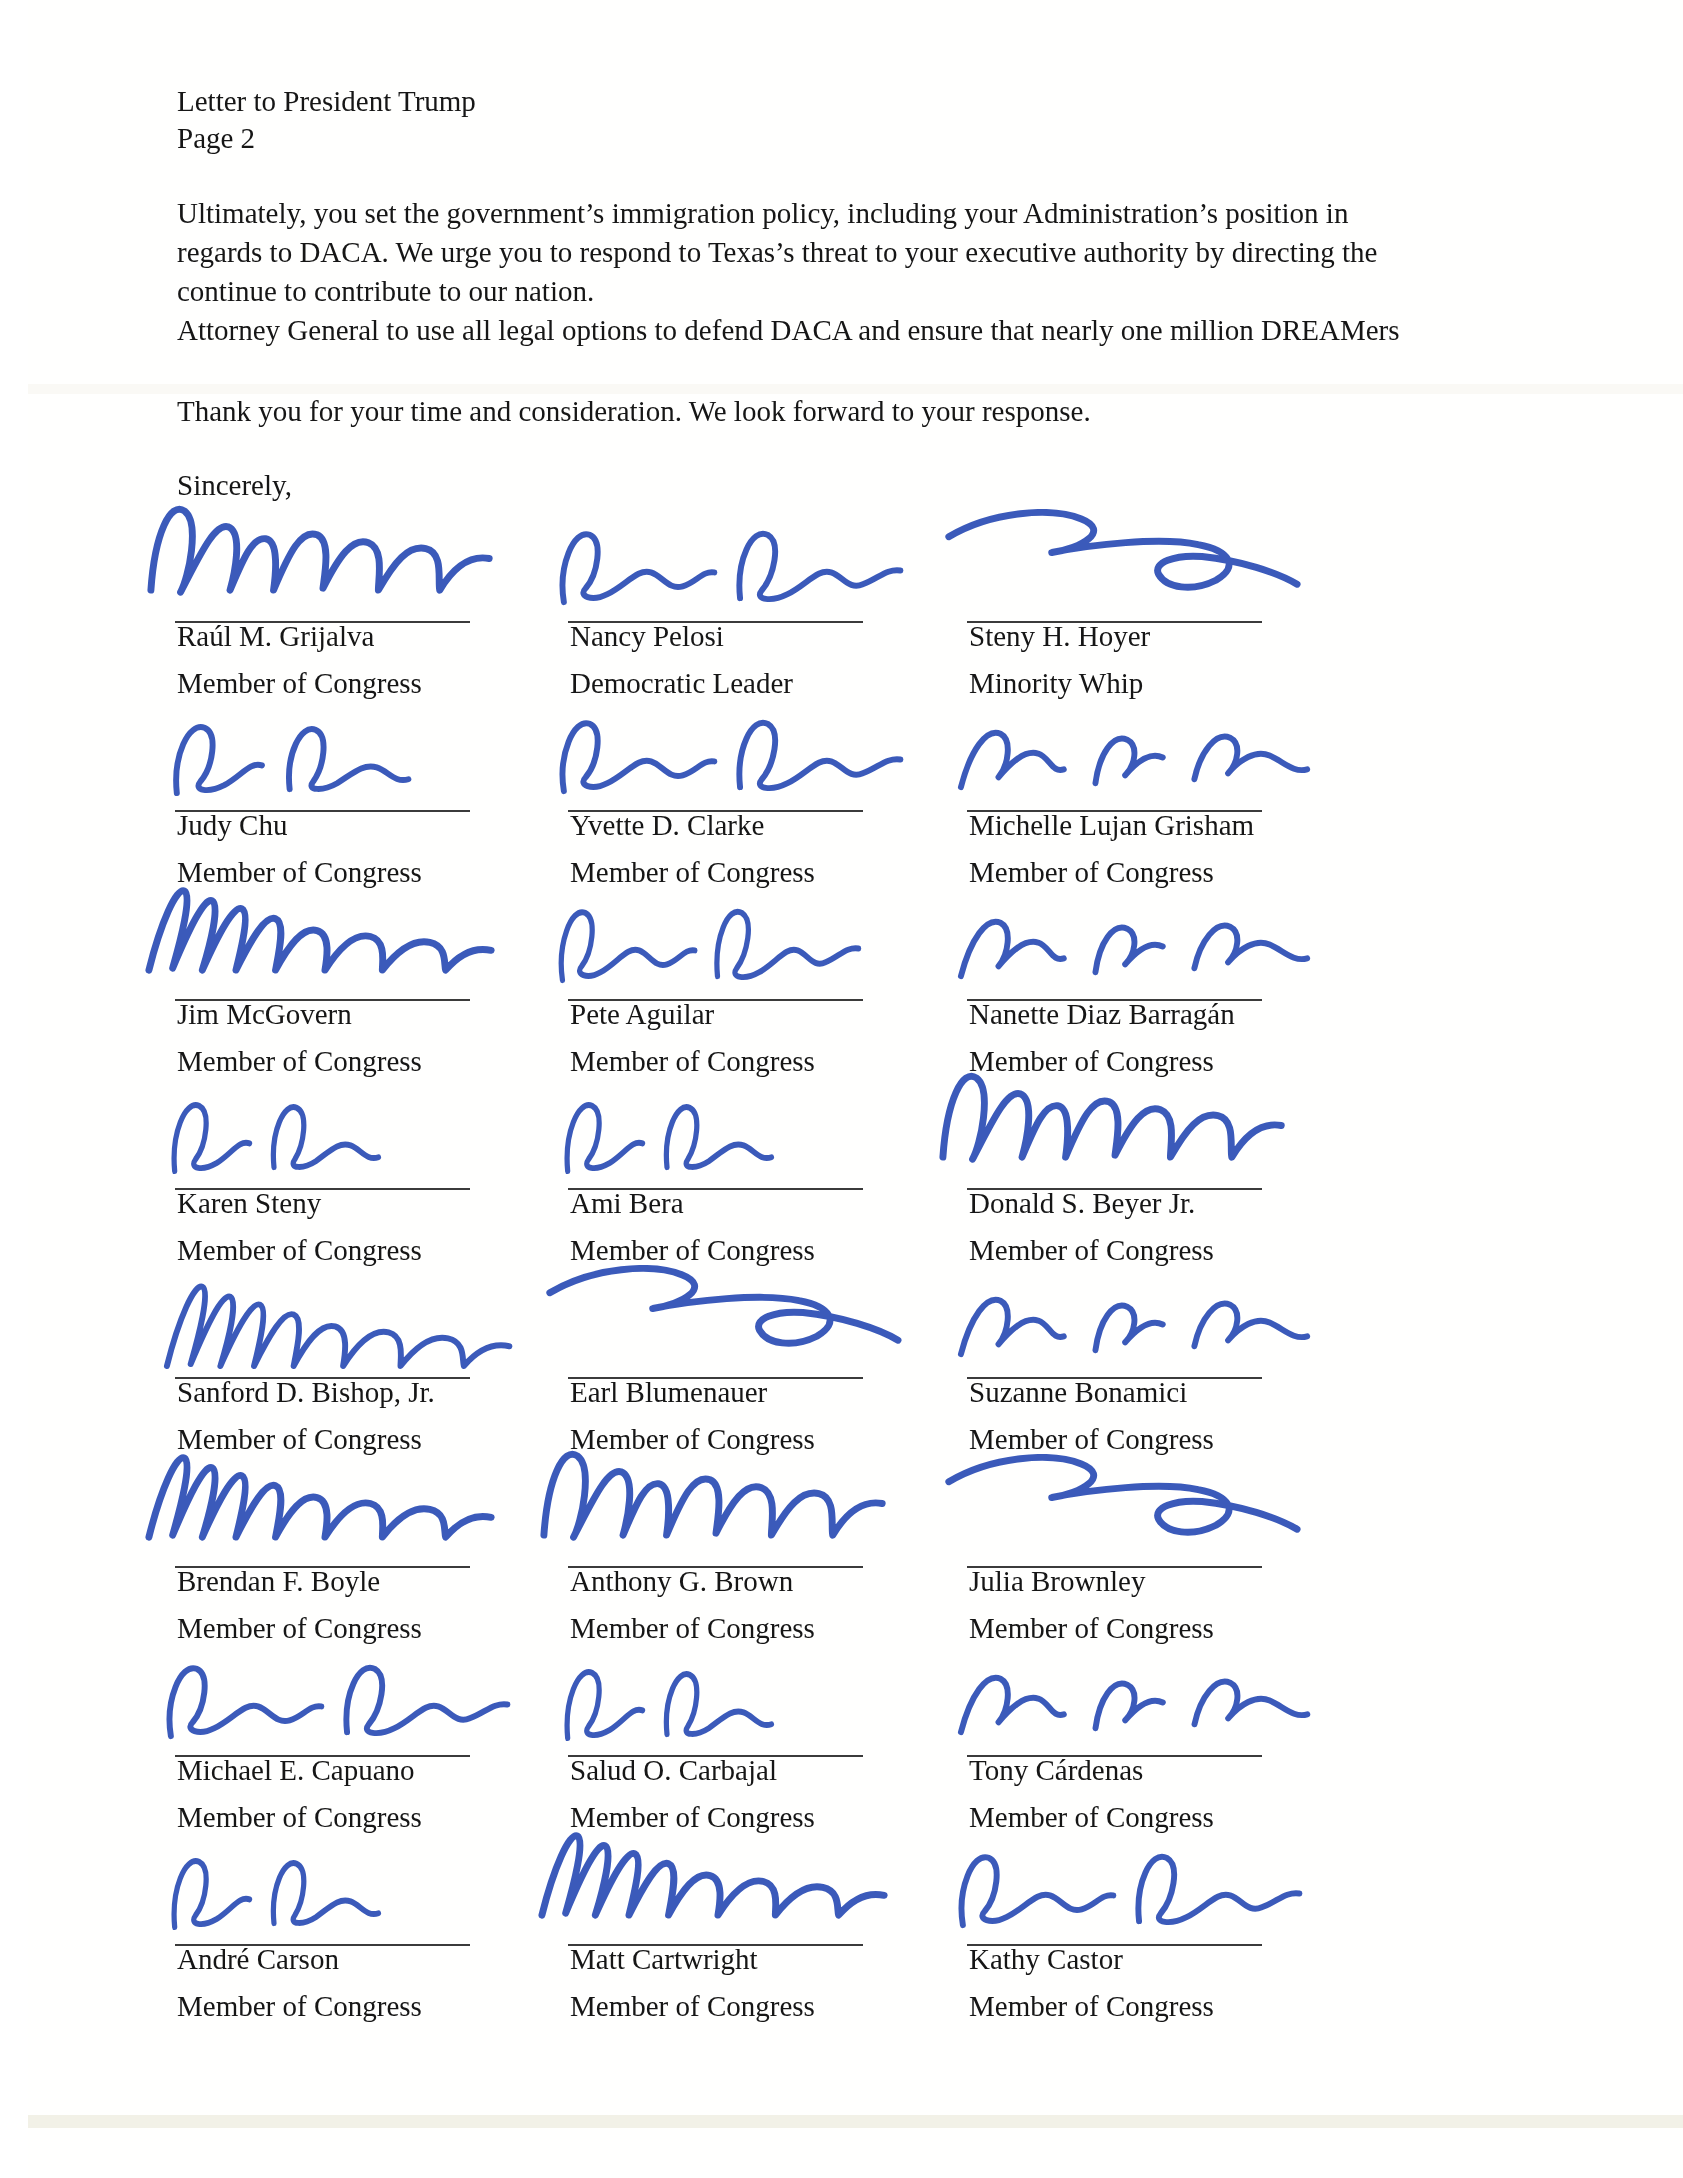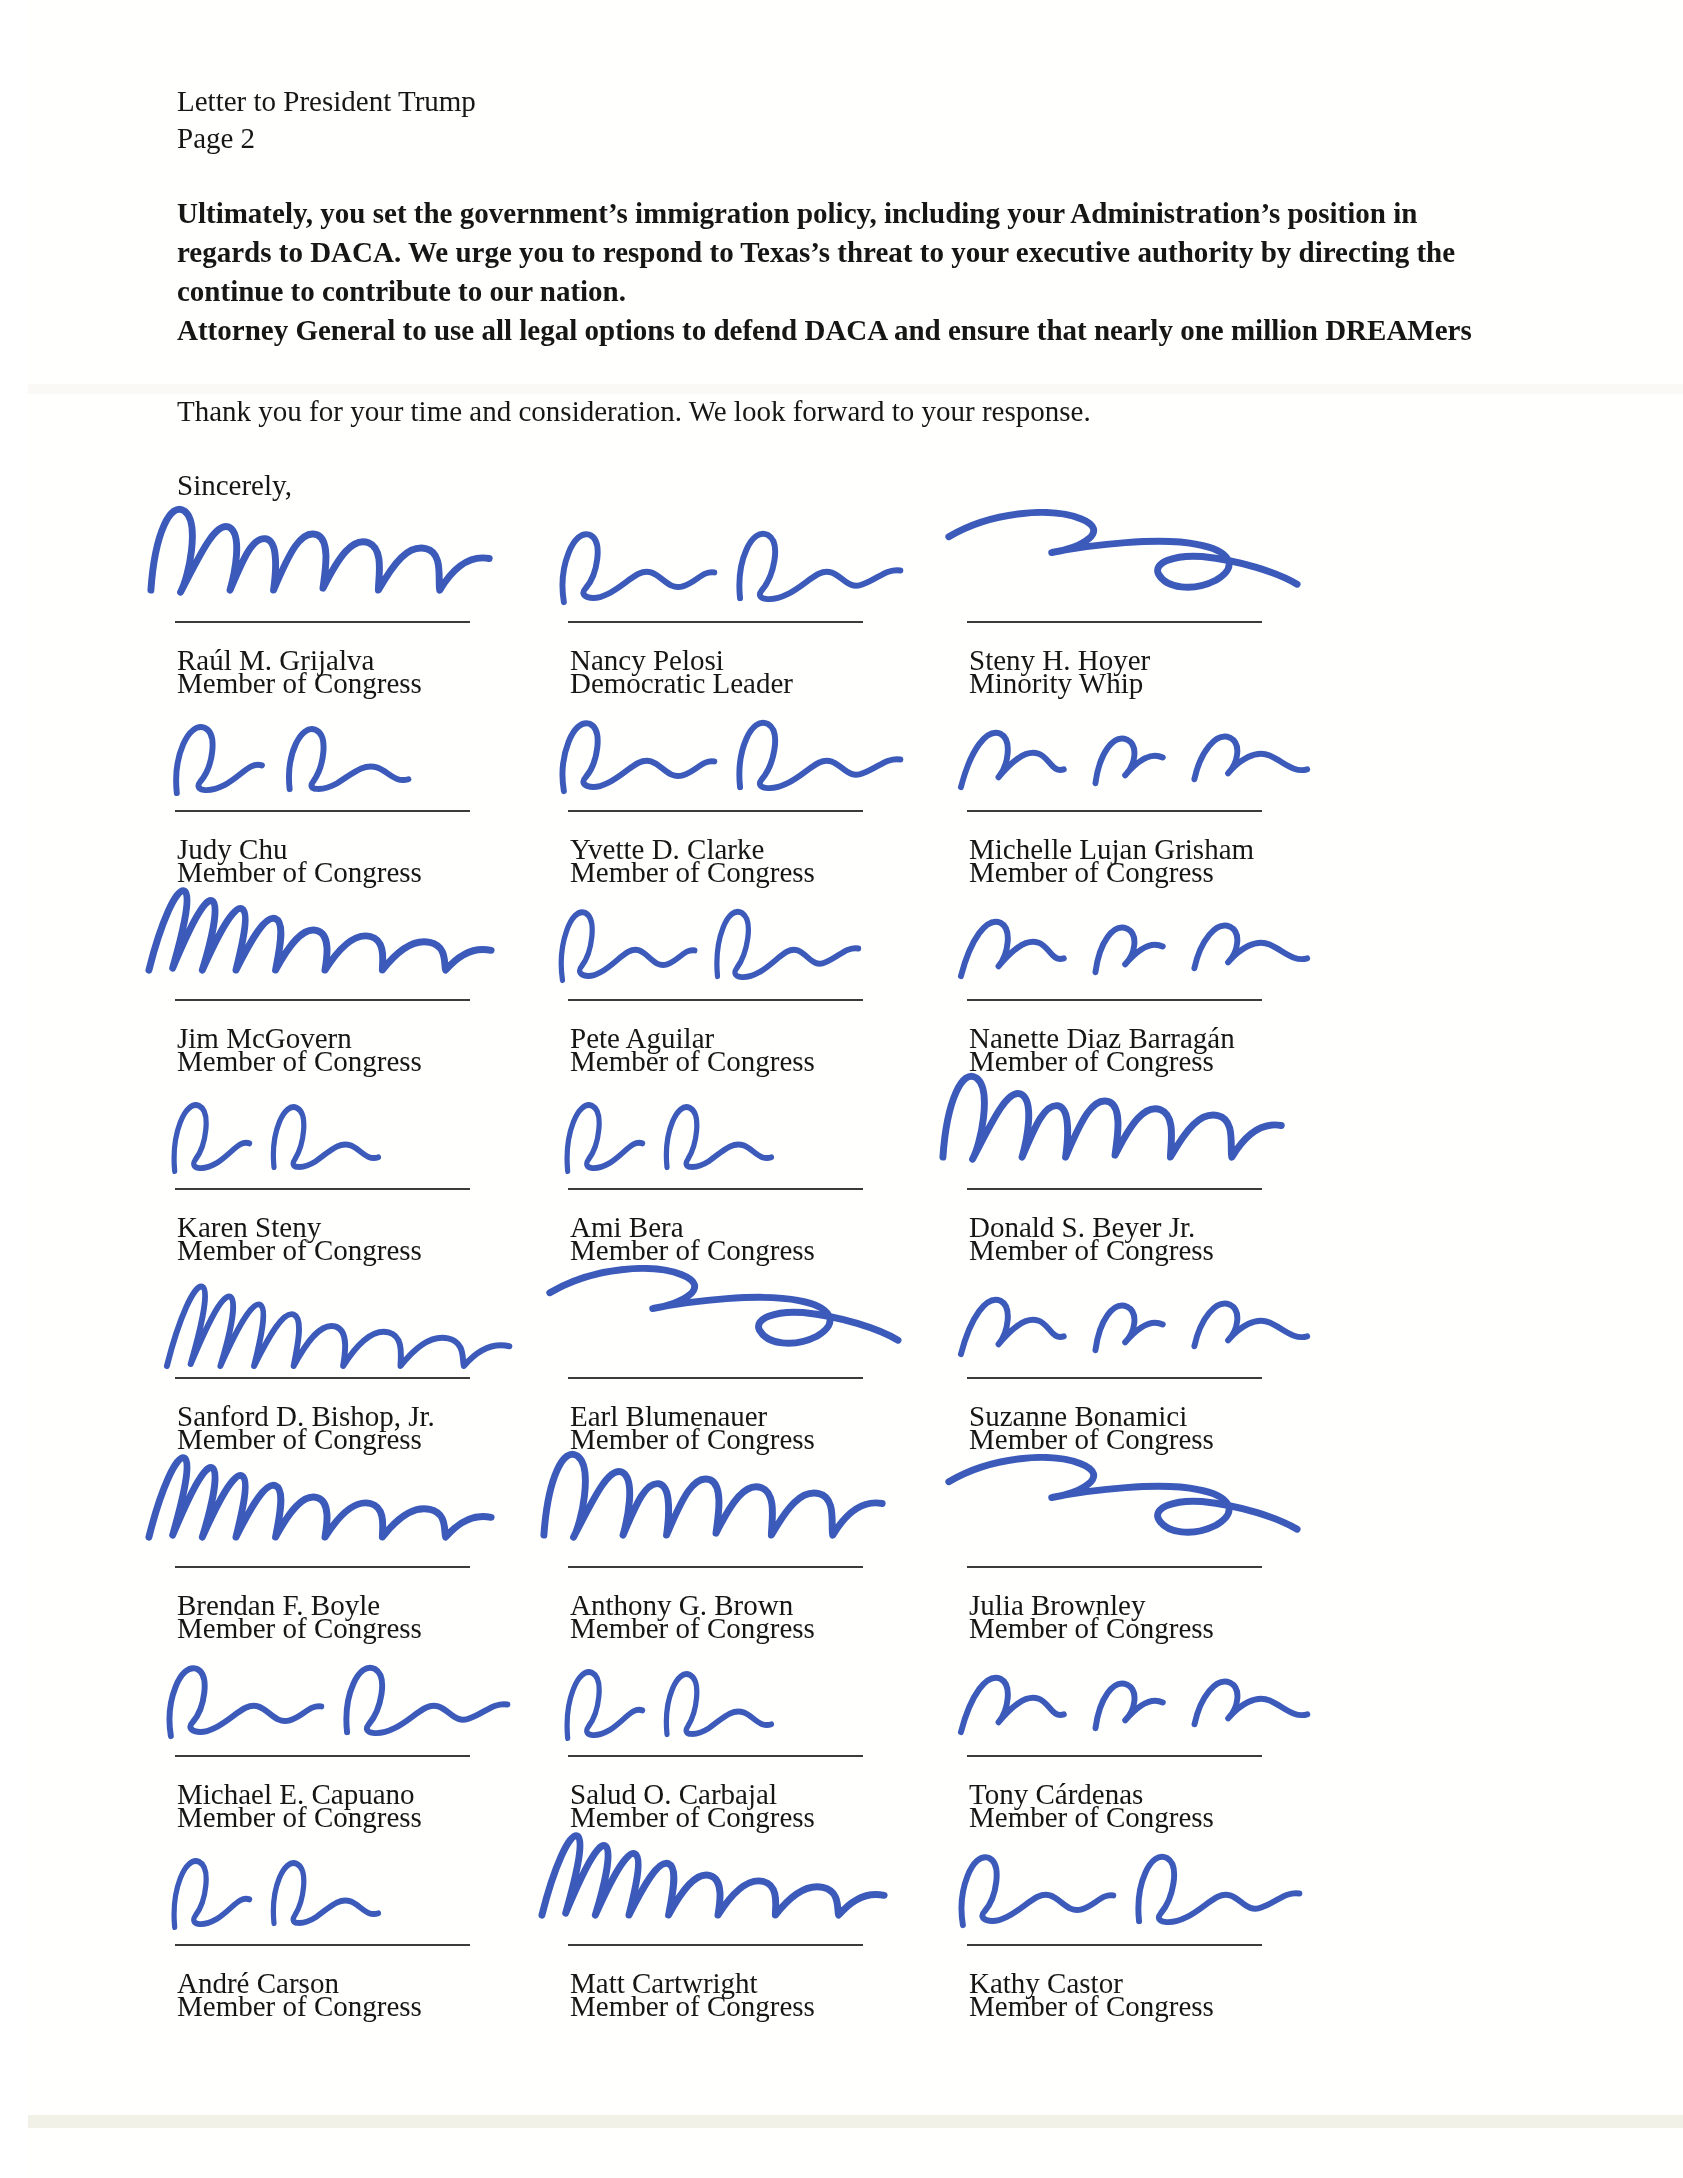--- a/index.html
+++ b/index.html
@@ -3,31 +3,31 @@
 <meta charset="utf-8">
 <style>
   :root { --ink:#2b4db5; --text:#161616; --rule:#3b3b3b; }
   html,body{margin:0;padding:0;background:#ffffff;}
   .page{
     position:relative; width:1683px; height:2178px; background:#fffffe;
     font-family:"Liberation Serif", serif; color:var(--text); font-size:29px; overflow:hidden;margin-left:28px;
   }
   .hdr{position:absolute; left:149px; top:83px; line-height:37px; white-space:nowrap;}
   .para1{position:absolute; left:149px; top:194px; line-height:39px;}
-  .para1 div{white-space:nowrap;font-weight:bold;}
+  .para1 div{white-space:nowrap;}
   .para2{position:absolute; left:149px; top:395px; white-space:nowrap;text-align:right;}
   .closing{position:absolute; left:149px; top:469px; white-space:nowrap;}
 
   .sig-grid{
     position:absolute; left:147px; top:505px;
     display:grid; grid-template-columns:393px 399px 465px; grid-auto-rows:189px;
   }
   .sig-cell{position:relative;}
   .sig-rule{position:absolute; top:116px; left:0; width:295px; height:0; border-top:2px solid var(--rule);}
-  .sig-name{position:absolute; top:138px; left:2px; white-space:nowrap; line-height:34px;}
+  .sig-name{position:absolute; top:114px; left:2px; white-space:nowrap; line-height:34px;}
   .sig-title{position:absolute; top:161px; left:2px; white-space:nowrap; line-height:34px;}
   svg.sig-art{
     position:absolute; left:-16px; top:6px; width:386px; height:111px; overflow:visible;
     stroke:var(--ink); stroke-width:6; fill:none; stroke-linecap:round; stroke-linejoin:round;
     opacity:.92; pointer-events:none;
   }
   svg.sig-art.big{left:-34px; top:-12px; width:455px; height:129px; stroke-width:7;}
   svg.sig-art.wide{width:465px;}
   svg.sig-art.squash{transform:scaleX(.88); transform-origin:left bottom;}
   .defs{position:absolute; width:0; height:0; overflow:hidden;}

